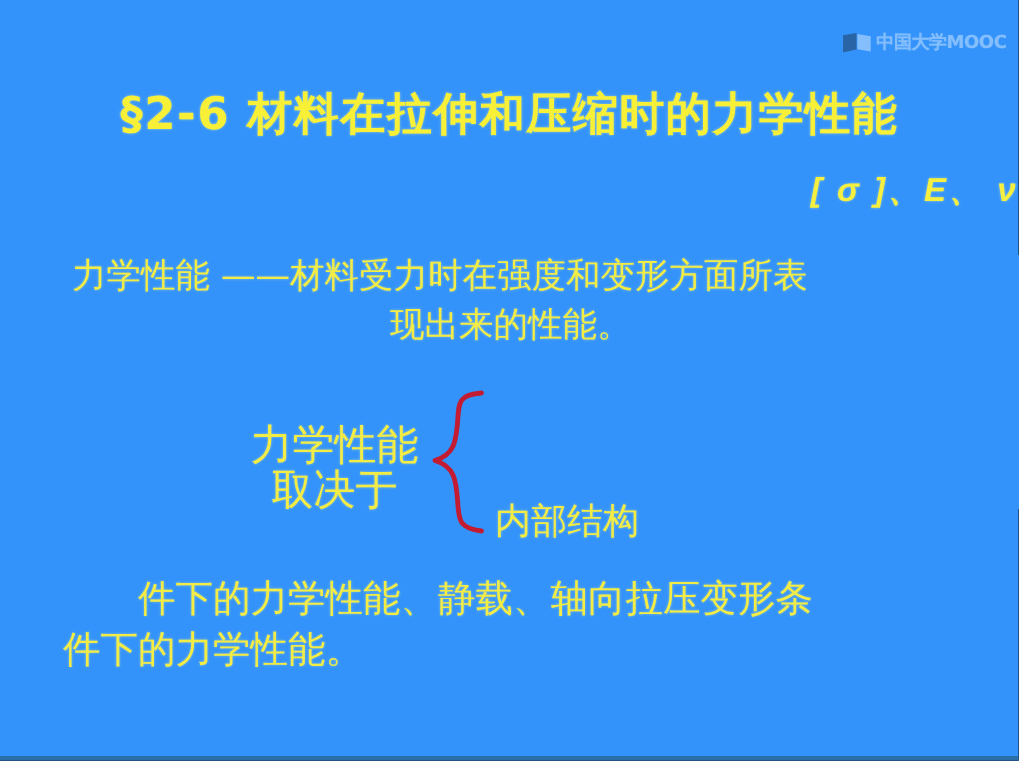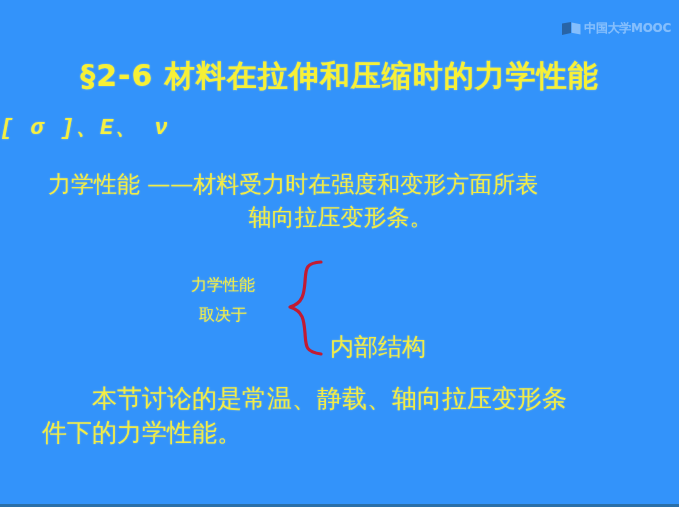--- a/index.html
+++ b/index.html
@@ -62,22 +62,22 @@
     white-space: nowrap;
     margin-top: 24px;
   }
 
   
   #symbols {
     position: absolute;
     top: 112px;
     left: 0;
     width: 679px;
-    text-align: left;
-    font-family: Liberation Mono, monospace;
+    text-align: right;
+    font-family: Liberation Sans, sans-serif;
     font-size: 22px;
     font-weight: 700;
     font-style: italic;
     color: #f5ef40;
     letter-spacing: 2px;
     text-shadow: 0 0 2px rgba(255,255,160,0.5);
   }
 
   
   #definition {
@@ -99,25 +99,25 @@
   #brace-group {
     position: absolute;
     top: 258px;
     left: 150px;
     width: 400px;
     height: 108px;
   }
   #brace-left-label {
     position: absolute;
     left: 8px;
-    top: 12px;
+    top: 24px;
     width: 130px;
     text-align: center;
     font-family: "DejaVu Serif", "Liberation Serif", serif;
-    font-size: 16px;
+    font-size: 28px;
     line-height: 30px;
     color: #f2ec45;
     text-shadow: 0 0 2px rgba(255,255,160,0.45);
   }
   #brace-left-label span { display: block; }
   #brace-svg {
     position: absolute;
     left: 135px;
     top: 0;
     width: 46px;
@@ -174,36 +174,36 @@
     </span>
     <span class="logo-text">中国大学MOOC</span>
   </div>
 
   <div id="title">§2-6  材料在拉伸和压缩时的力学性能</div>
 
   <div id="symbols">[ σ ]、E、 ν</div>
 
   <div id="definition">
     <span class="first-line">力学性能 ——材料受力时在强度和变形方面所表</span>
-    <span class="second-line">轴向拉压变形条。</span>
+    <span class="second-line">现出来的性能。</span>
   </div>
 
   <div id="brace-group">
     <div id="brace-left-label">
       <span>力学性能</span>
       <span>取决于</span>
     </div>
 
     <svg id="brace-svg" viewBox="0 0 46 100" xmlns="http://www.w3.org/2000/svg">
       <path d="M36 4 C20 5, 21 11, 20 24 C19 36, 18 45, 5 49 C18 53, 19 62, 20 75 C21 88, 20 94, 36 96" fill="none" stroke="#c21b32" stroke-width="3.2" stroke-linecap="round" stroke-linejoin="round"></path>
     </svg>
 
     <div class="brace-item" id="brace-item-1">内部结构</div>
   </div>
 
   <div id="closing">
-    <span class="line indent">本节讨论的是常温、静载、轴向拉压变形条</span>
+    <span class="line indent">件下的力学性能、静载、轴向拉压变形条</span>
     <span class="line">件下的力学性能。</span>
   </div>
 
   <div id="bottom-strip"></div>
 
 </div>
 
 </body></html>

